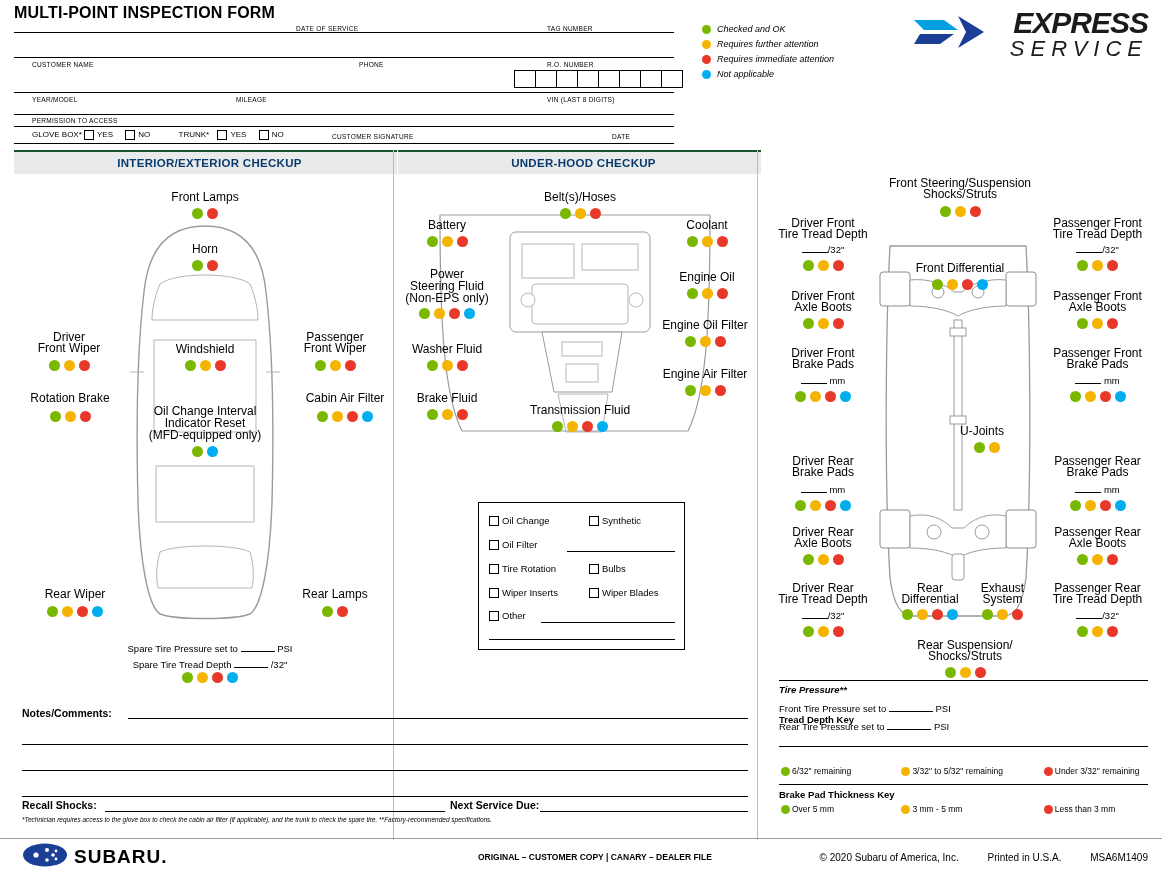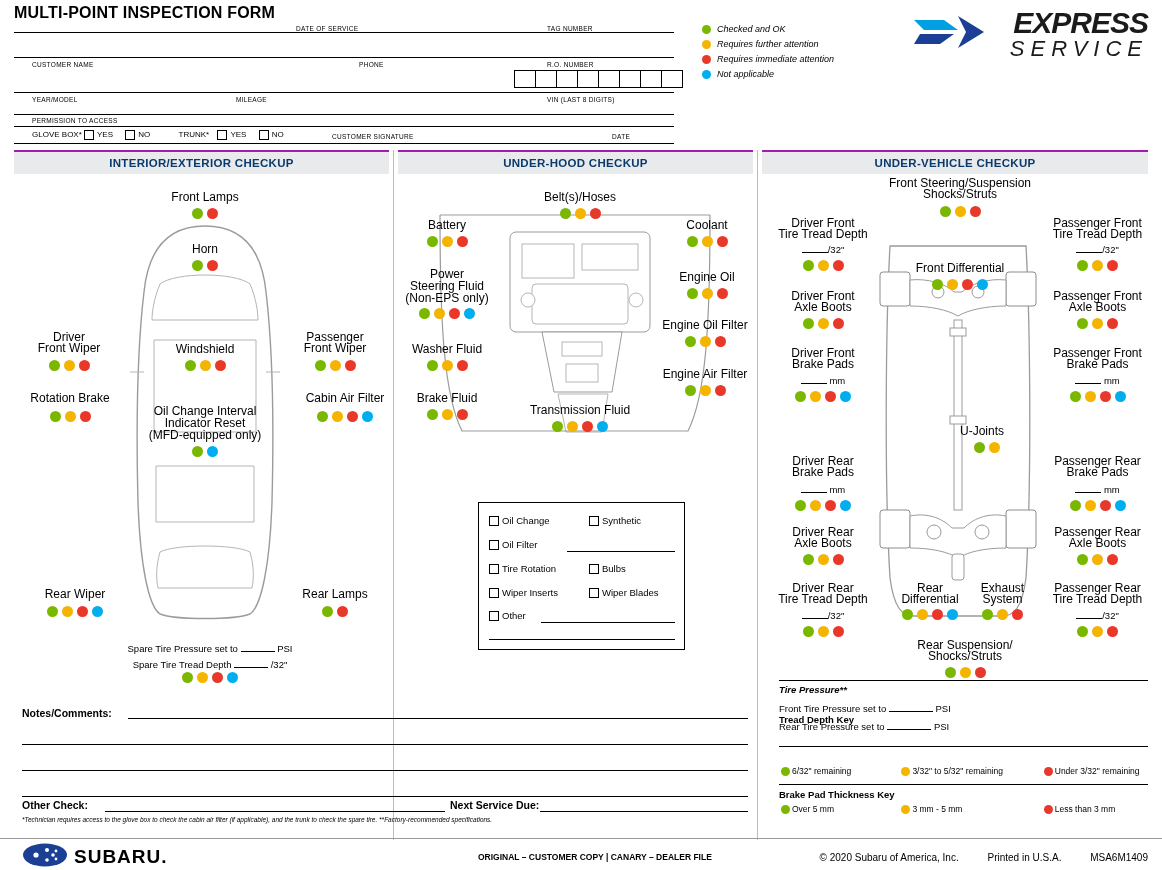--- a/index.html
+++ b/index.html
@@ -35,21 +35,21 @@
   .legend .row{white-space:nowrap;font-style:italic;}
   .legend .dot{width:9px;height:9px;margin-right:6px;}
 
   
   .express{position:absolute;right:14px;top:8px;width:230px;text-align:right;}
   .ex1{font-size:30px;font-weight:bold;font-style:italic;letter-spacing:-1px;color:#1b1b1b;line-height:30px;}
   .ex2{font-size:22px;font-style:italic;font-weight:normal;letter-spacing:6px;color:#1b1b1b;line-height:22px;}
   .exarrow{position:absolute;left:-6px;top:2px;}
 
   
-  .band{position:absolute;top:150px;height:22px;background:#e9eaec;border-top:2px solid #a21caf;display:flex;align-items:center;justify-content:center;font-weight:bold;font-size:11.5px;color:#0a3a6b;letter-spacing:.3px;}
+  .band{position:absolute;top:150px;height:22px;background:#e9eaec;border-top:2px solid #14532d;display:flex;align-items:center;justify-content:center;font-weight:bold;font-size:11.5px;color:#0a3a6b;letter-spacing:.3px;padding-left:8px;}
   .bandA{left:14px;width:375px;}
   .bandB{left:398px;width:355px;}
   .bandC{left:762px;width:386px;}
 
   .vdiv{position:absolute;border-left:1px solid #bcbcbc;}
 
   .lbl{position:absolute;font-size:12px;line-height:11px;text-align:center;}
 
   
   svg{overflow:visible;}
@@ -137,23 +137,20 @@
     <div class="ex1">EXPRESS</div>
     <div class="ex2">SERVICE</div>
   </div>
 
   <div class="band bandA">
       <span>INTERIOR/EXTERIOR CHECKUP</span>
     </div>
   <div class="band bandB">
       <span>UNDER-HOOD CHECKUP</span>
     </div>
-  <div class="band bandC">
-      <span>UNDER-VEHICLE CHECKUP</span>
-    </div>
 
   <div class="vdiv" style="left:393px;top:150px;height:690px;"></div>
   <div class="vdiv" style="left:757px;top:150px;height:690px;"></div>
 
   <svg style="position:absolute;left:120px;top:222px;" width="170" height="400" viewBox="0 0 170 400">
     <path d="M85 4 C45 4 28 30 24 70 C18 120 16 200 18 280 C20 340 28 384 40 392 C55 398 115 398 130 392 C142 384 150 340 152 280 C154 200 152 120 146 70 C142 30 125 4 85 4 Z" fill="#ffffff" stroke="#9b9b9b" stroke-width="1.4"></path>
     <path d="M40 62 C55 50 115 50 130 62 C136 76 138 90 138 98 L32 98 C32 90 34 76 40 62 Z" fill="#fff" stroke="#b5b5b5"></path>
     <path d="M34 118 L136 118 L136 210 L34 210 Z" fill="#fff" stroke="#b5b5b5"></path>
     <path d="M36 244 L134 244 L134 300 L36 300 Z" fill="#fff" stroke="#b5b5b5"></path>
     <path d="M40 330 C55 322 115 322 130 330 C134 344 134 356 132 366 L38 366 C36 356 36 344 40 330 Z" fill="#fff" stroke="#b5b5b5"></path>
@@ -397,21 +394,21 @@
     <span style="display:inline-block;width:140px;"><span class="dot y" style="width:9px;height:9px;"></span><span>3 mm - 5 mm</span></span>
     <span style="display:inline-block;text-align:right;"><span class="dot r" style="width:9px;height:9px;"></span><span>Less than 3 mm</span></span>
   </div>
 
   <div class="notes">Notes/Comments:</div>
   <div class="dashline" style="left:128px;top:718px;width:620px;"></div>
   <div class="dashline" style="left:22px;top:744px;width:726px;"></div>
   <div class="dashline" style="left:22px;top:770px;width:726px;"></div>
   <div class="dashline" style="left:22px;top:796px;width:726px;"></div>
 
-  <div style="position:absolute;left:22px;top:799px;font-size:10.5px;font-weight:bold;">Other Check:</div>
+  <div style="position:absolute;left:22px;top:799px;font-size:10.5px;font-weight:bold;">Recall Shocks:</div>
   <div style="position:absolute;left:450px;top:799px;font-size:10.5px;font-weight:bold;">Next Service Due:</div>
   <div class="dashline" style="left:105px;top:811px;width:340px;"></div>
   <div class="dashline" style="left:540px;top:811px;width:208px;"></div>
 
   <div class="disc">*Technician requires access to the glove box to check the cabin air filter (if applicable), and the trunk to check the spare tire. **Factory-recommended specifications.</div>
 
   <div class="footbar"></div>
   <svg style="position:absolute;left:22px;top:843px;" width="46" height="24" viewBox="0 0 46 24">
     <ellipse cx="23" cy="12" rx="22" ry="11.5" fill="#1b3f94"></ellipse>
     <circle cx="14" cy="12" r="2.6" fill="#fff"></circle>

